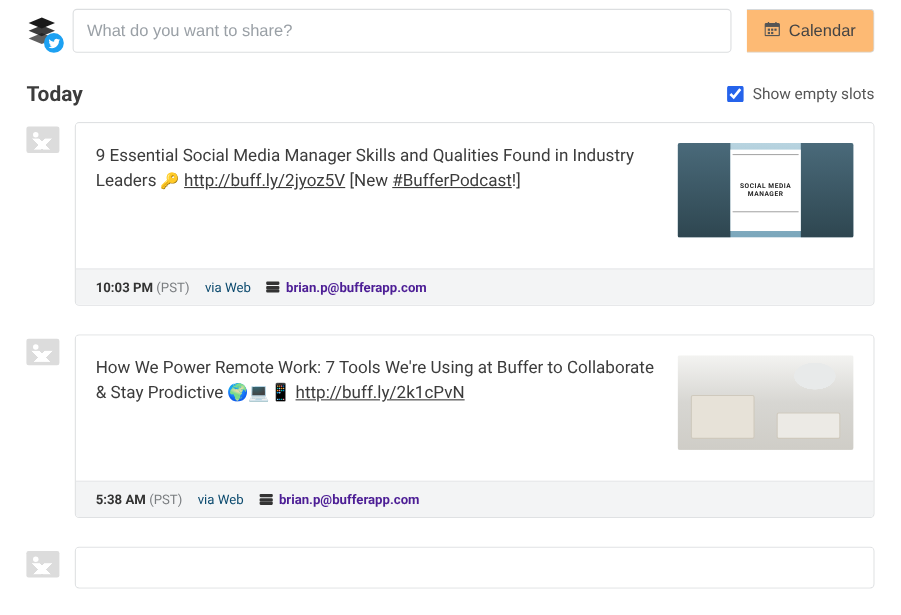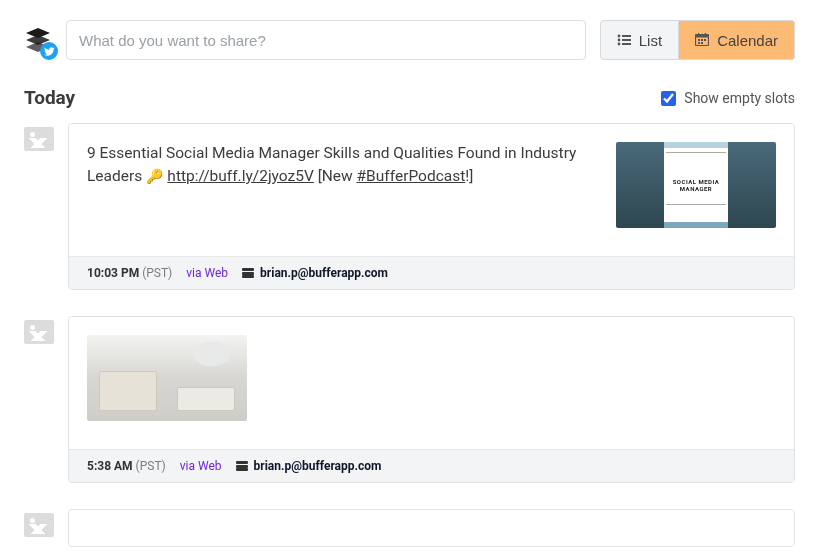--- a/index.html
+++ b/index.html
@@ -4,21 +4,21 @@
 <style>
 * { box-sizing: border-box; margin: 0; padding: 0; }
 body {
   font-family: -apple-system, BlinkMacSystemFont, "Segoe UI", Roboto, Helvetica, Arial, sans-serif;
   background: #fff;
   color: #333;
   font-size: 14px;
   width: 819px;
   overflow: hidden;
 }
-.container { padding: 20px 24px; height: 559px; }
+.container { padding: 8px 24px; height: 559px; }
 .top-row { display: flex; align-items: center; gap: 14px; margin-bottom: 26px; }
 .brand { position: relative; width: 28px; height: 28px; flex: 0 0 auto; }
 .brand svg { display: block; }
 .brand .twitter-badge {
   position: absolute; right: -6px; bottom: -6px;
   width: 18px; height: 18px; background: #1da1f2; border-radius: 50%;
   display: flex; align-items: center; justify-content: center;
 }
 .brand .twitter-badge svg { width: 11px; height: 11px; }
 .composer {
@@ -46,21 +46,21 @@
   cursor: pointer;
 }
 .view-toggle button.active { background: #f3f4f5; }
 .view-toggle button:first-child { border-radius: 4px 0 0 4px; }
 .view-toggle button:last-child { border-radius: 0 4px 4px 0; border-left: none; }
 .section-head {
   display: flex; align-items: center; justify-content: space-between;
   margin-bottom: 14px;
 }
 .section-title { font-size: 19px; font-weight: 700; color: #3c3c3c; }
-.empty-slots { display: inline-flex; align-items: flex-end; gap: 8px; font-size: 14px; color: #555; }
+.empty-slots { display: inline-flex; align-items: center; gap: 8px; font-size: 14px; color: #555; }
 .empty-slots input { width: 15px; height: 15px; accent-color: #2563eb; }
 .row { display: flex; gap: 14px; margin-bottom: 26px; }
 .thumb-placeholder {
   flex: 0 0 auto;
   width: 30px; height: 24px;
   margin-top: 4px;
   background: #dcdcdc;
   border-radius: 2px;
   position: relative;
 }
@@ -100,22 +100,22 @@
 }
 .card-footer {
   background: #f3f4f5;
   border-top: 1px solid #e7e8ea;
   padding: 9px 18px;
   font-size: 12px;
   color: #7a7d80;
   display: flex; align-items: center; gap: 14px;
 }
 .card-footer .time b { color: #333; font-weight: 700; }
-.card-footer .via { color: #6d28d9; }
-.card-footer .author { color: #0f172a; font-weight: 700; display: inline-flex; align-items: center; gap: 6px; }
+.card-footer .via { color: #0c4a6e; }
+.card-footer .author { color: #4c1d95; font-weight: 700; display: inline-flex; align-items: center; gap: 6px; }
 .stack-icon { display: inline-block; width: 12px; height: 10px; position: relative; }
 .stack-icon span {
   position: absolute; left: 0; width: 12px; height: 3px; background: #333; border-radius: 1px;
 }
 .stack-icon span:nth-child(1){ top:0; } .stack-icon span:nth-child(2){ top:3.5px; } .stack-icon span:nth-child(3){ top:7px; }
 
 
 .preview1 {
   background:
     linear-gradient(#fff,#fff) center/64px 74px no-repeat,
@@ -165,33 +165,20 @@
       <span class="twitter-badge">
         <svg viewBox="0 0 24 24" fill="#fff">
             <path d="M23 4.9c-.8.4-1.7.6-2.6.8.9-.6 1.7-1.5 2-2.6-.9.5-1.9.9-2.9 1.1C18.6 3.3 17.4 2.7 16 2.7c-2.6 0-4.7 2.1-4.7 4.7 0 .4 0 .7.1 1.1C7.4 8.3 4 6.4 1.7 3.5c-.4.7-.6 1.5-.6 2.4 0 1.6.8 3.1 2.1 3.9-.8 0-1.5-.2-2.2-.6v.1c0 2.3 1.6 4.2 3.8 4.6-.4.1-.8.2-1.3.2-.3 0-.6 0-.9-.1.6 1.9 2.4 3.3 4.4 3.3-1.6 1.3-3.7 2-5.9 2H0c2.1 1.3 4.6 2.1 7.3 2.1 8.8 0 13.6-7.3 13.6-13.6v-.6c.9-.7 1.7-1.5 2.1-2.3z"></path>
           </svg>
       </span>
     </div>
 
     <input class="composer" type="text" placeholder="What do you want to share?" style="">
 
     <div class="view-toggle">
-      <button class="active">
-        <span>
-          <svg width="14" height="12" viewBox="0 0 14 12">
-            <circle cx="2" cy="2" r="1.4" fill="#555"></circle>
-              <rect x="5" y="1" width="9" height="2" fill="#555"></rect>
-            <circle cx="2" cy="6" r="1.4" fill="#555"></circle>
-              <rect x="5" y="5" width="9" height="2" fill="#555"></rect>
-            <circle cx="2" cy="10" r="1.4" fill="#555"></circle>
-              <rect x="5" y="9" width="9" height="2" fill="#555"></rect>
-          </svg>
-        </span>
-        <span>List</span>
-      </button>
       <button>
         <span>
           <svg width="14" height="13" viewBox="0 0 14 13">
             <rect x="0.5" y="1.5" width="13" height="11" rx="1" fill="none" stroke="#555" stroke-width="1.2"></rect>
             <rect x="0.5" y="1.5" width="13" height="3" fill="#555"></rect>
             <rect x="3" y="0" width="1.2" height="3" fill="#555"></rect>
               <rect x="9.8" y="0" width="1.2" height="3" fill="#555"></rect>
             <rect x="3" y="6" width="2" height="2" fill="#555"></rect>
               <rect x="6" y="6" width="2" height="2" fill="#555"></rect>
               <rect x="9" y="6" width="2" height="2" fill="#555"></rect>
@@ -234,20 +221,23 @@
         </span>
       </div>
     </div>
   </div>
 
 
   <div class="row">
     <div class="thumb-placeholder"></div>
     <div class="card">
       <div class="card-body">
+        <div class="card-text">
+          <span>How We Power Remote Work: 7 Tools We're Using at Buffer to Collaborate &amp; Stay Prodictive </span><span class="emoji-group">🌍💻📱</span> <a href="#">http://buff.ly/2k1cPvN</a>
+        </div>
         <div class="card-img preview2"></div>
       </div>
       <div class="card-footer">
         <span class="time"><b>5:38 AM</b> <span>(PST)</span></span>
         <span class="via">via Web</span>
         <span class="author">
           <span class="stack-icon">
               <span></span>
               <span></span>
               <span></span>

